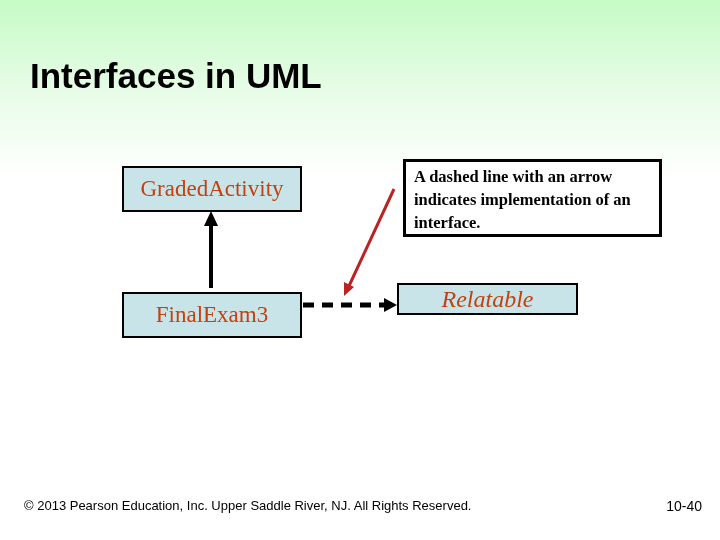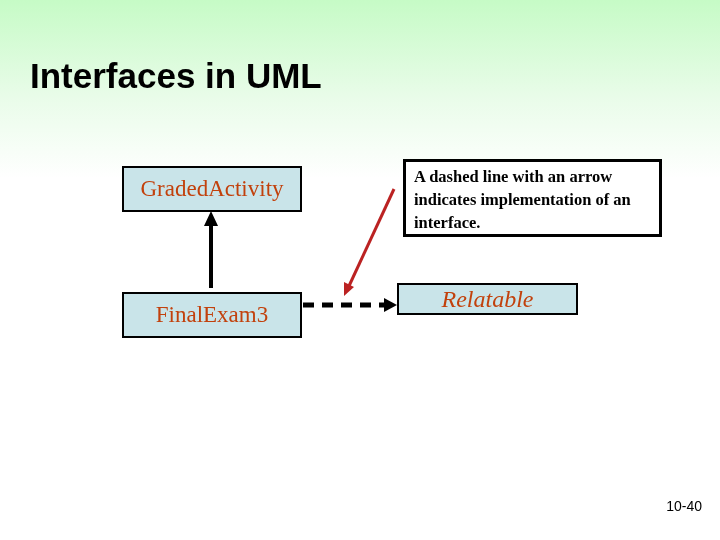--- a/index.html
+++ b/index.html
@@ -114,16 +114,17 @@
       <line x1="303" y1="305" x2="386" y2="305" stroke="#000000" stroke-width="5" stroke-dasharray="11 8"></line>
       <polygon points="397,305 384,298 384,312" fill="#000000"></polygon>
     </g>
 
     <g>
       <line x1="394" y1="189" x2="349" y2="286" stroke="#bb2222" stroke-width="3"></line>
       <polygon points="344,296 354,287 344,282" fill="#bb2222"></polygon>
     </g>
   </svg>
 
+  <div class="footer-copyright">© 2013 Pearson Education, Inc. Upper Saddle River, NJ. All Rights Reserved.</div>
 
   <div class="footer-page">10-40</div>
 
 </div>
 
 </body></html>

